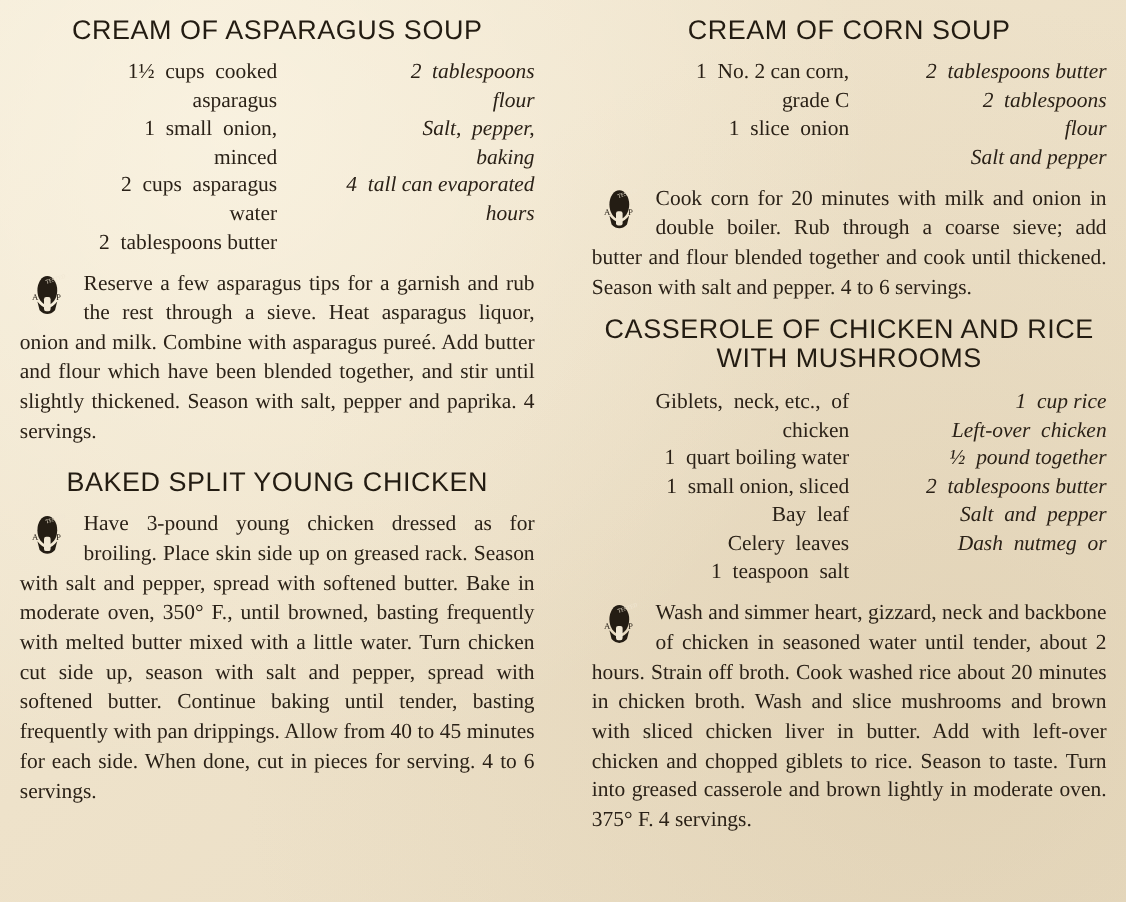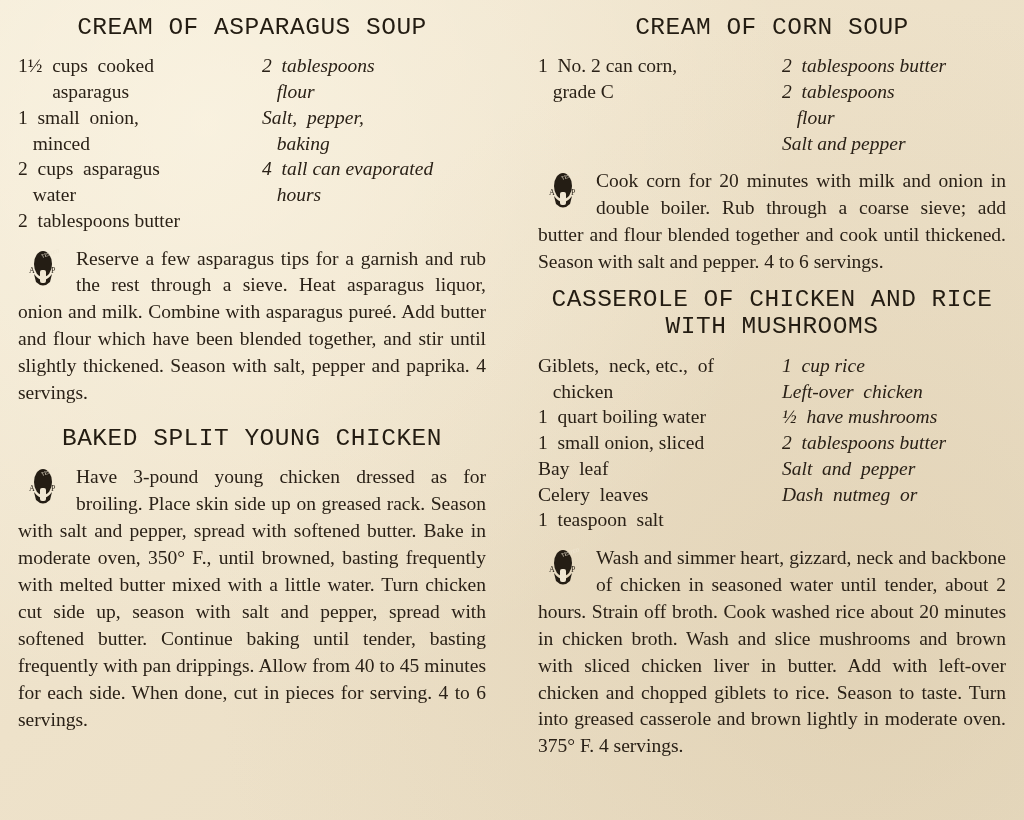--- a/index.html
+++ b/index.html
@@ -31,38 +31,39 @@
     height: 100%;
   }
   .col {
     width: 50%;
     box-sizing: border-box;
   }
   .col-left  { padding-right: 26px; }
   .col-right { padding-left: 26px; }
 
   h2.recipe-title {
-    font-family: Liberation Mono, monospace;
+    font-family: Liberation Sans, sans-serif;
     font-weight: normal;
     font-size: 24.5px;
     letter-spacing: 0.5px;
     text-align: center;
     margin: 0 0 12px 0;
     line-height: 1.12;
     color: #231c12;
   }
   .title-gap { margin-top: 20px; }
 
   .ingredients {
     display: flex;
     margin-bottom: 12px;
   }
   .ing-col {
     width: 50%;
     box-sizing: border-box;
+    text-align: right;
   }
   .ing-col.right { padding-left: 10px; font-style: italic; }
   .ing-line {
     font-size: 19.5px;
     line-height: 1.32;
     white-space: pre-wrap;
     color: #2a2117;
   }
 
   .body-text {
@@ -148,20 +149,21 @@
     </div>
 
     <div class="col col-right">
 
       <h2 class="recipe-title">CREAM OF CORN SOUP</h2>
 
       <div class="ingredients">
         <div class="ing-col left">
           <div class="ing-line">1  No. 2 can corn,</div>
           <div class="ing-line">   grade C</div>
+          <div class="ing-line">1  slice  onion</div>
         </div>
         <div class="ing-col right">
           <div class="ing-line">2  tablespoons butter</div>
           <div class="ing-line">2  tablespoons</div>
           <div class="ing-line">   flour</div>
           <div class="ing-line">Salt and pepper</div>
         </div>
       </div>
 
       <p class="body-text">
@@ -186,21 +188,21 @@
           <div class="ing-line">   chicken</div>
           <div class="ing-line">1  quart boiling water</div>
           <div class="ing-line">1  small onion, sliced</div>
           <div class="ing-line">Bay  leaf</div>
           <div class="ing-line">Celery  leaves</div>
           <div class="ing-line">1  teaspoon  salt</div>
         </div>
         <div class="ing-col right">
           <div class="ing-line">1  cup rice</div>
           <div class="ing-line">Left-over  chicken</div>
-          <div class="ing-line">½  have mushrooms</div>
+          <div class="ing-line">½  pound together</div>
           <div class="ing-line">2  tablespoons butter</div>
           <div class="ing-line">Salt  and  pepper</div>
           <div class="ing-line">Dash  nutmeg  or</div>
         </div>
       </div>
 
       <p class="body-text">
         <span class="logo">
           <svg viewBox="0 0 46 46" width="46" height="46" aria-hidden="true">
             <ellipse cx="23" cy="16" rx="9" ry="13" fill="#241d14"></ellipse>

